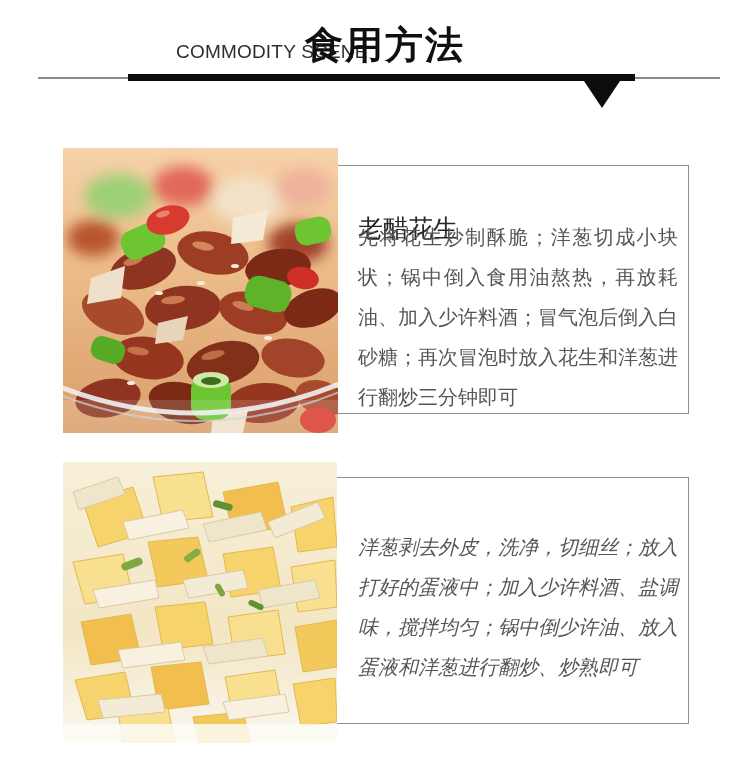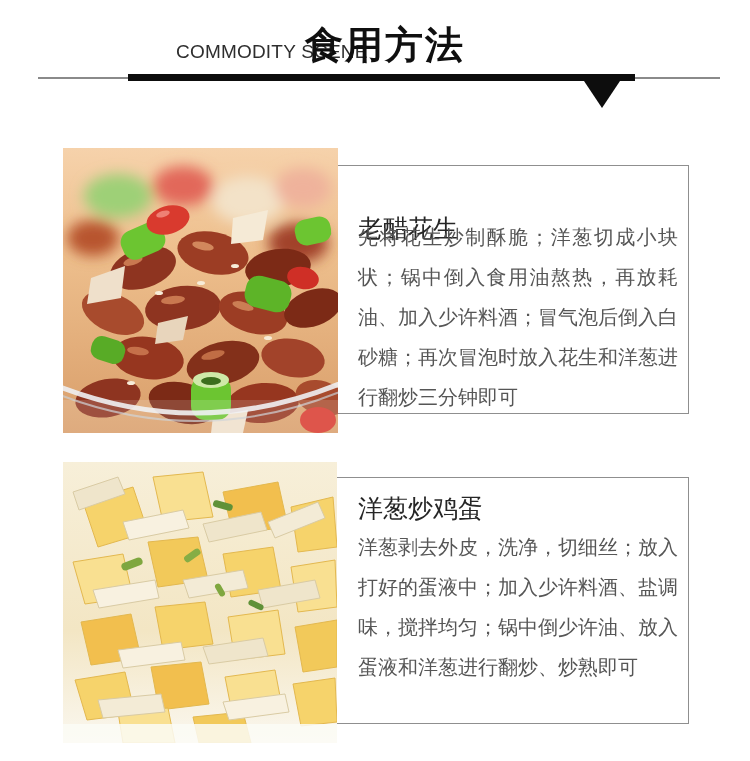--- a/index.html
+++ b/index.html
@@ -52,21 +52,21 @@
     font-size:25px;color:#262626;font-weight:400;
   }
   .title-1{top:184px;margin-top:28px;}
   .title-2{top:492px;}
   .recipe-body{
     position:absolute;left:358px;width:320px;
     font-size:20px;line-height:40px;color:#565656;
     text-align:justify;word-break:break-all;
   }
   .body-1{top:217px;}
-  .body-2{top:527px;}
+  .body-2{top:527px;font-style:italic;}
 </style>
 </head>
 <body>
 
 <div class="page">
 
   <div class="eyebrow">COMMODITY SCENE</div>
   <div class="page-title">食用方法</div>
   <div class="divider-thin"></div>
   <div class="divider-thick"></div>
@@ -155,21 +155,20 @@
     </g>
 
     <g>
       <path d="M -20 232 Q 137 300 295 228" fill="none" stroke="#eef0f2" stroke-width="5" opacity="0.9"></path>
       <path d="M -20 240 Q 137 308 295 236" fill="none" stroke="#c9cdd2" stroke-width="2" opacity="0.7"></path>
       <rect x="0" y="252" width="275" height="33" fill="#ffffff" opacity="0.14"></rect>
     </g>
   </svg>
 
   <div class="card-box box-2"></div>
-  <div class="recipe-title title-2">洋葱炒鸡蛋</div>
   <div class="recipe-body body-2">洋葱剥去外皮，洗净，切细丝；放入打好的蛋液中；加入少许料酒、盐调味，搅拌均匀；锅中倒少许油、放入蛋液和洋葱进行翻炒、炒熟即可</div>
 
   <svg class="photo photo-2" viewBox="0 0 274 281" xmlns="http://www.w3.org/2000/svg">
     <defs>
       <linearGradient id="ebg" x1="0" y1="0" x2="0" y2="1">
         <stop offset="0" stop-color="#f7efd9"></stop>
         <stop offset="0.6" stop-color="#f3e6c4"></stop>
         <stop offset="1" stop-color="#faf7ef"></stop>
       </linearGradient>
     </defs>

